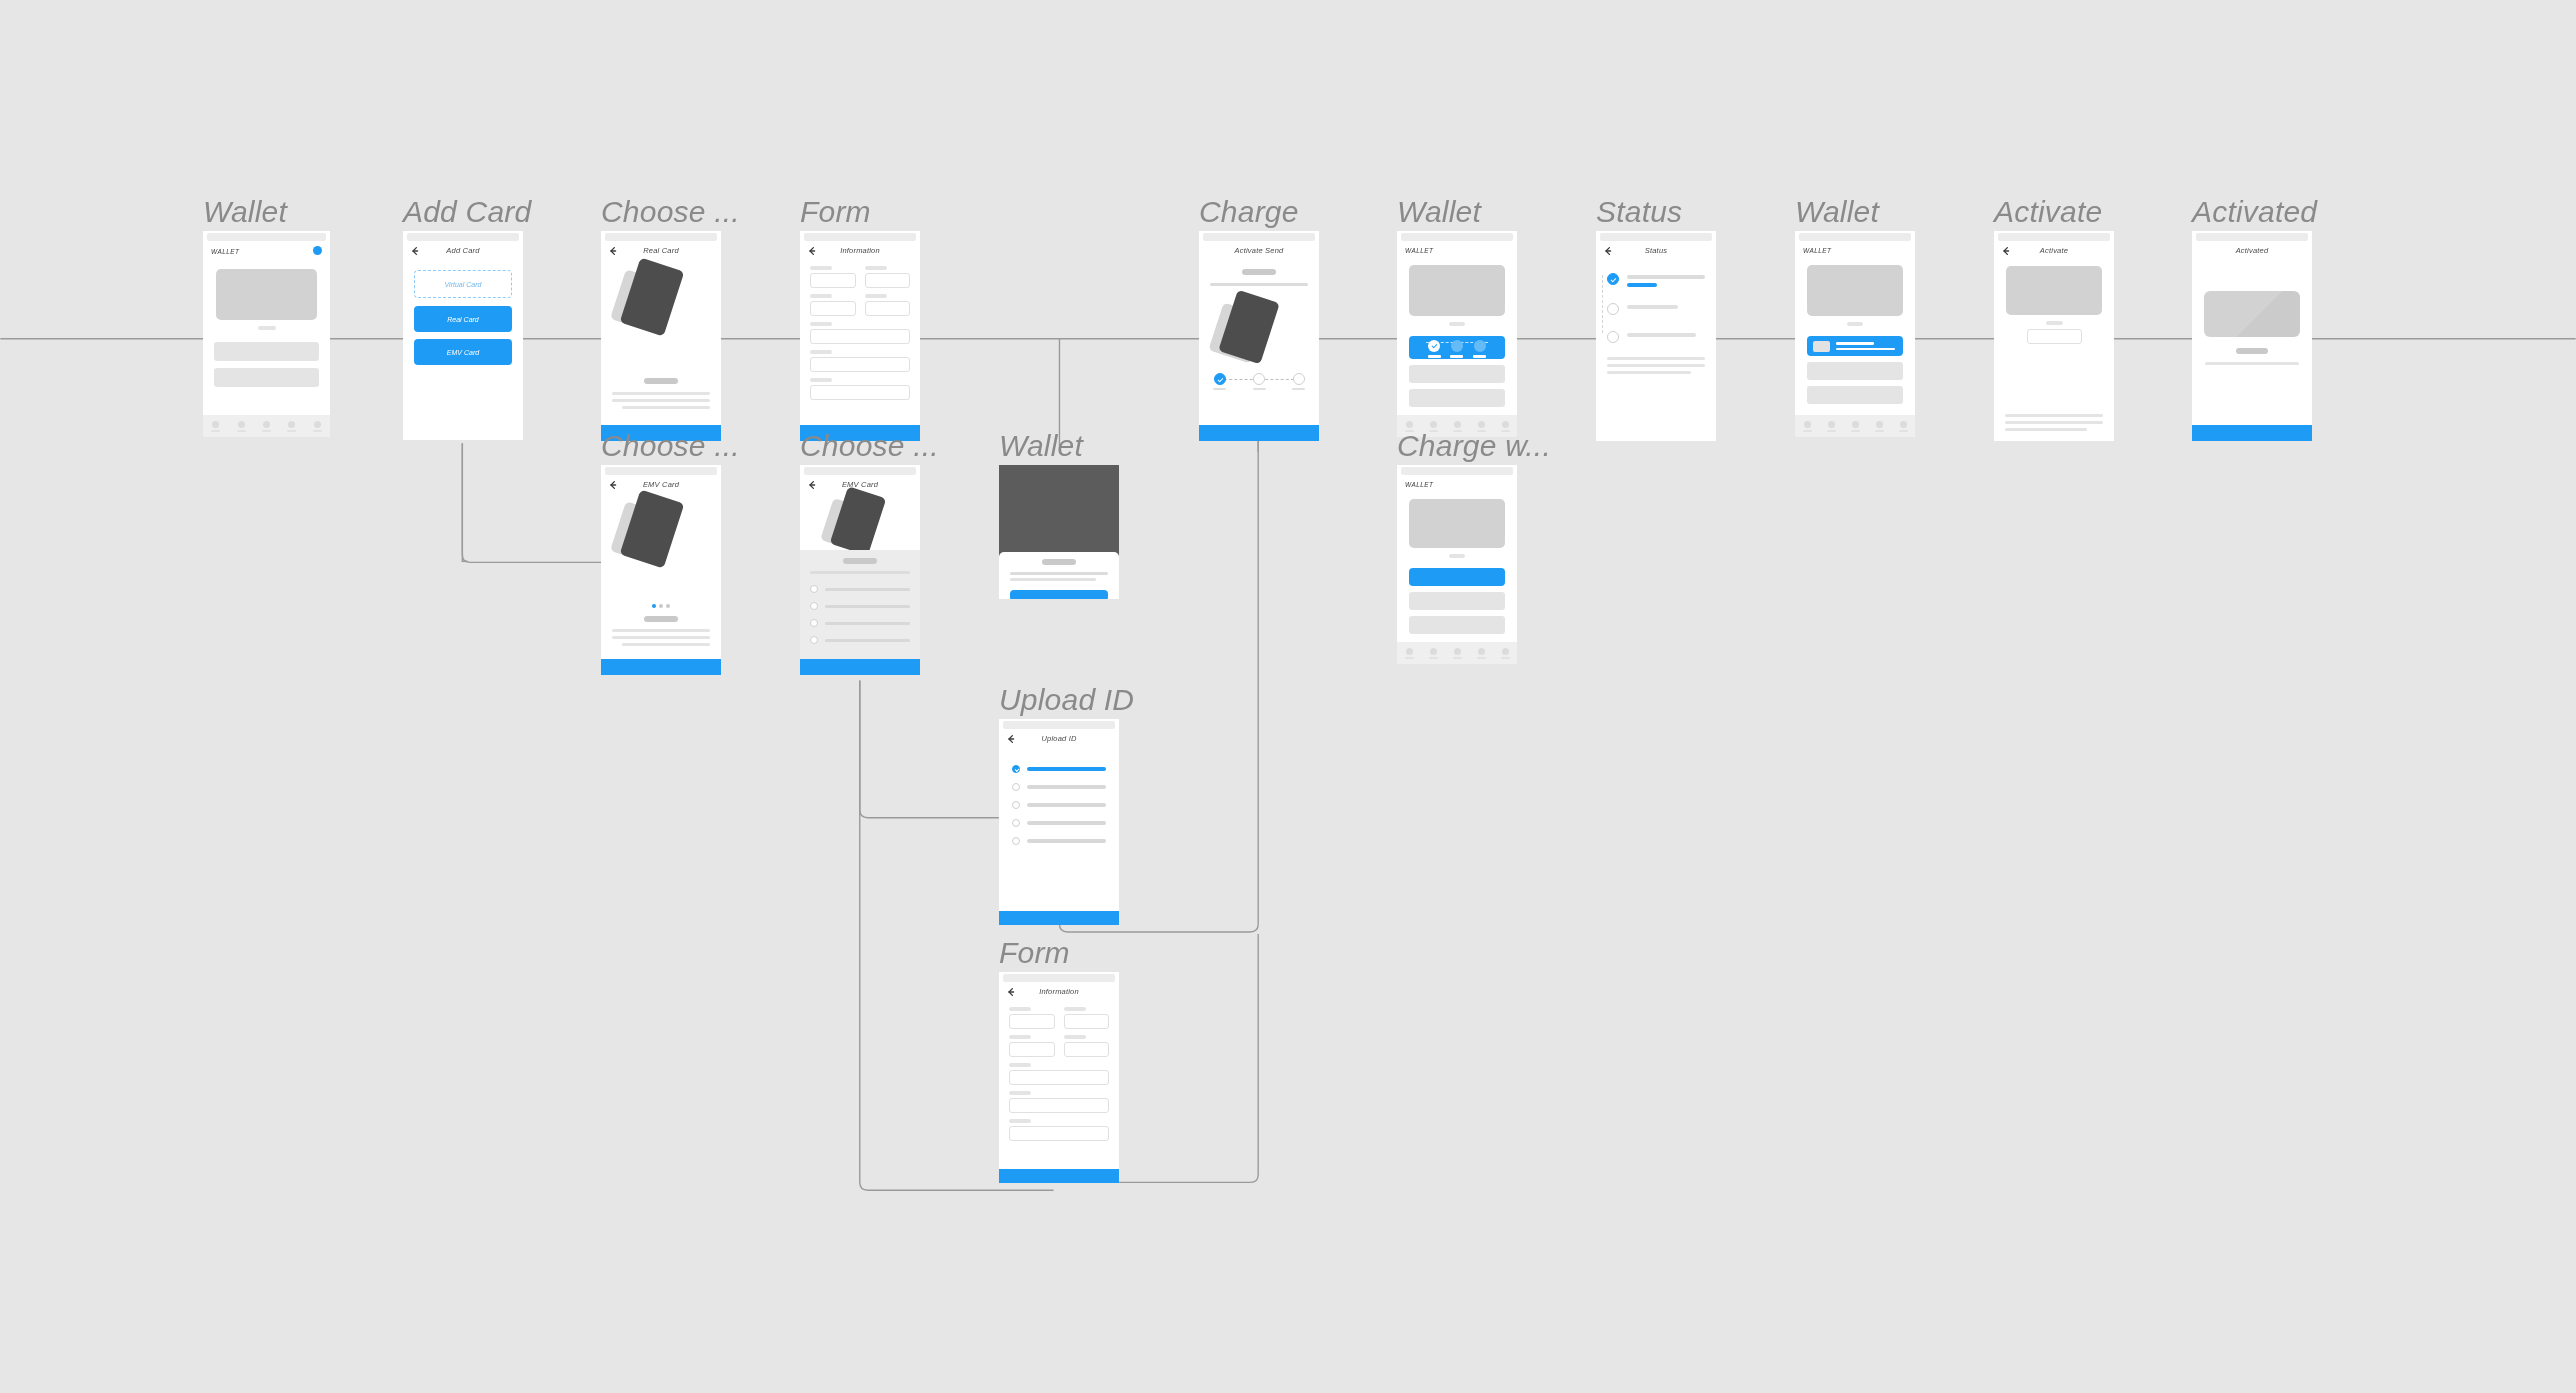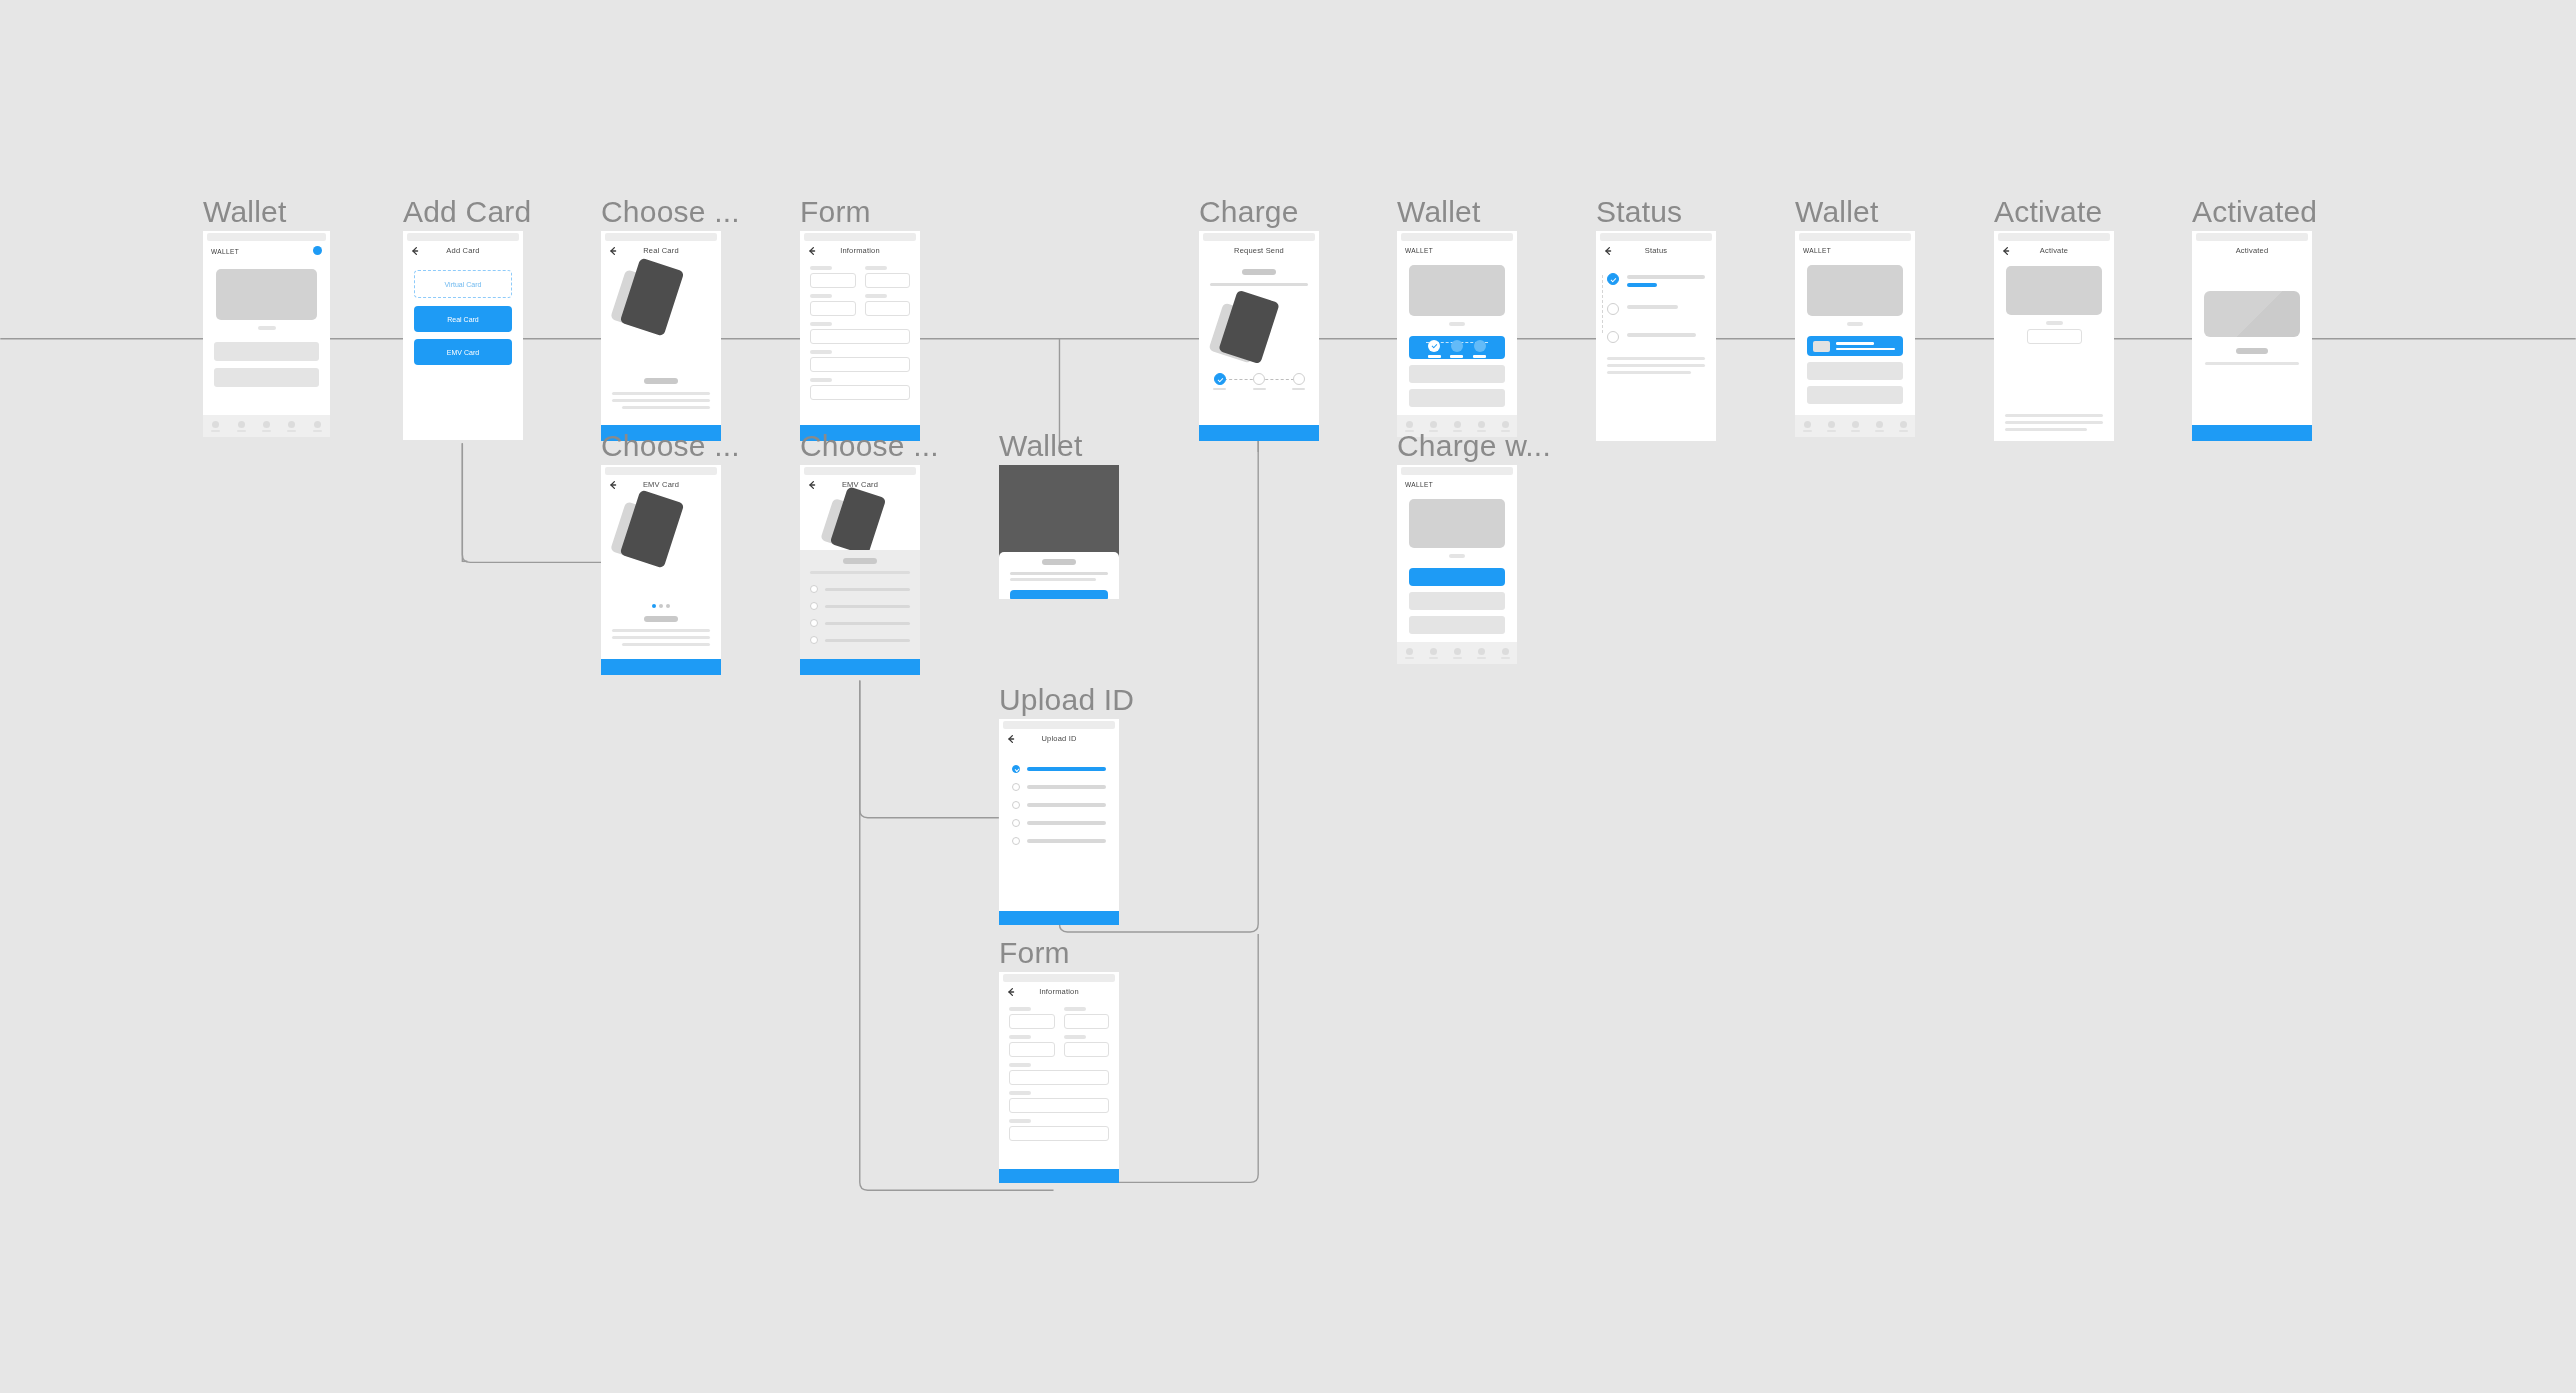--- a/index.html
+++ b/index.html
@@ -3,21 +3,21 @@
 <meta charset="utf-8">
 <style>
   html,body{margin:0;padding:0;}
   body{
     width:2576px;height:1393px;
     background:#e6e6e6;
     font-family:"Liberation Sans", sans-serif;
     overflow:hidden;
     position:relative;
   }
-  #canvas{position:absolute;left:0;top:0;width:2576px;height:1354px;}
+  #canvas{position:absolute;left:0;top:0;width:2576px;height:1354px;font-style:italic;}
 
   
   #links{position:absolute;left:0;top:0;width:2576px;height:1393px;pointer-events:none;}
 
   
   .frame{position:absolute;}
   .ftitle{
     position:absolute;left:0;top:0;
     font-size:30px;color:#8a8a8a;
     letter-spacing:0.2px;white-space:nowrap;
@@ -464,21 +464,21 @@
       </div>
       <div class="bluebar" style="position:absolute;left:0;right:0;bottom:0;height:14px;"></div>
     </div>
   </div>
 
   <div class="frame" style="left:1199px;top:195px;">
     <div class="ftitle">Charge</div>
     <div class="phone" style="width:120px;height:210px;">
       <div class="statusbar inset"></div>
       <div class="navbar">
-        <div class="navttl">Request Send</div>
+        <div class="navttl">Activate Send</div>
       </div>
       <div class="blk" style="margin:6px auto 0 auto;width:34px;height:6px;background:#c9c9c9;"></div>
       <div class="line" style="margin:8px 11px 0 11px;background:#dcdcdc;"></div>
       <div class="cardart" style="left:16px;top:64px;width:91px;height:70px;">
         <div class="back" style="left:0px;top:13px;width:44px;height:50px;"></div>
         <div class="front" style="left:12px;top:0px;width:44px;height:64px;"></div>
       </div>
       <div class="track" style="position:absolute;left:14px;right:14px;top:142px;">
         <div class="seg" style="left:11px;right:11px;"></div>
         <div class="tnode">

